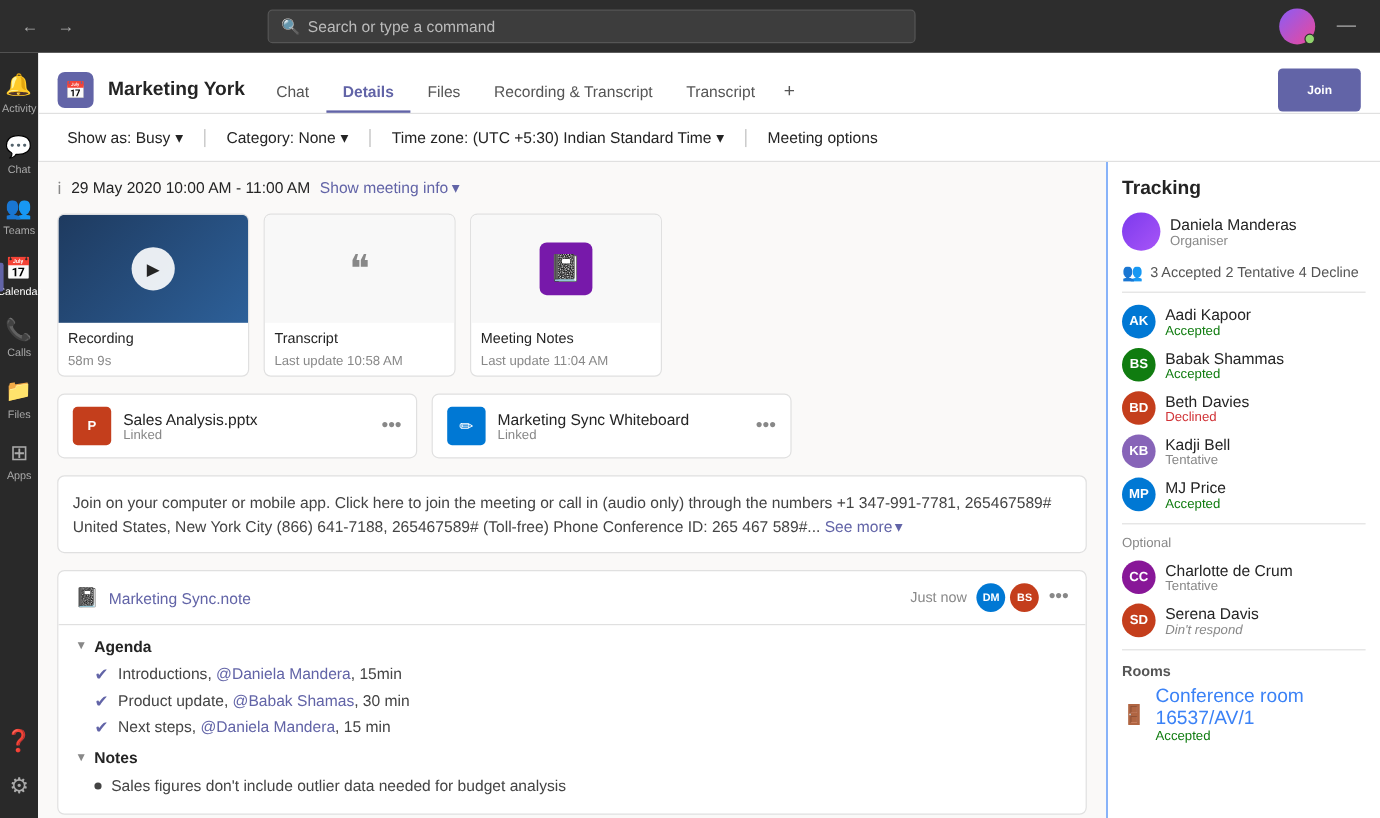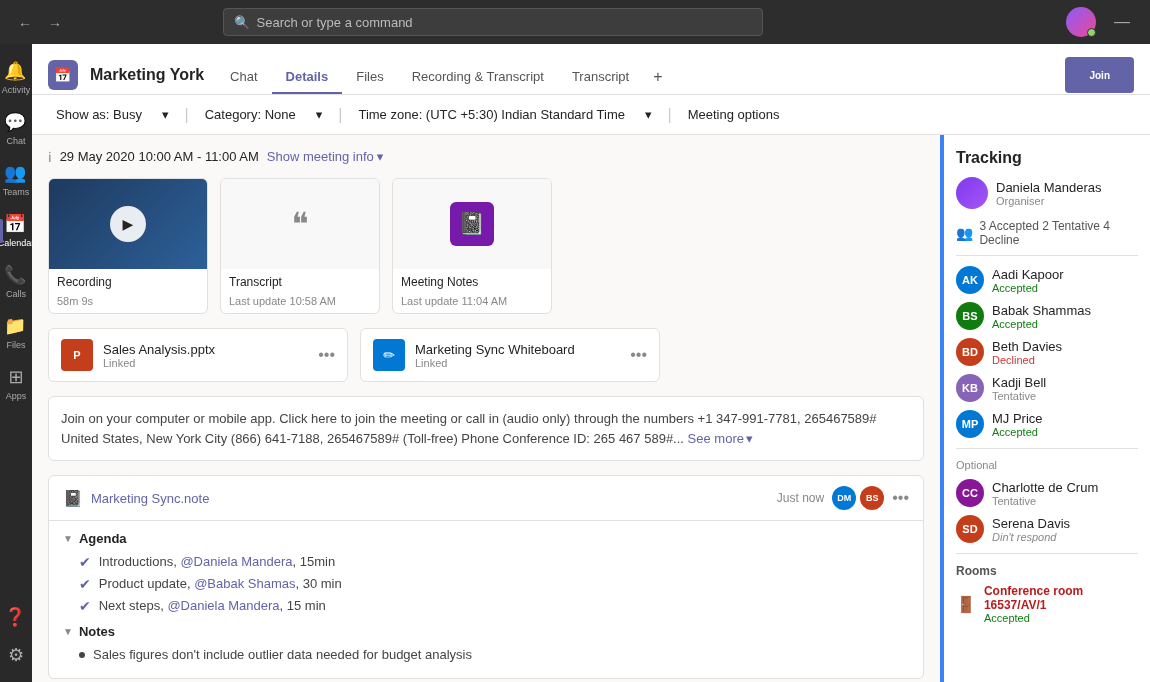--- a/index.html
+++ b/index.html
@@ -154,21 +154,21 @@
       align-items: center;
       gap: 8px;
       padding: 8px 16px;
       background: #fff;
       border-bottom: 1px solid #e0e0e0;
       flex-shrink: 0;
     }
     .option-select {
       display: flex;
       align-items: flex-start;
-      gap: 20px;
+      gap: 4px;
       padding: 4px 8px;
       border-radius: 4px;
       cursor: pointer;
       font-size: 13px;
       color: #242424;
     }
     .option-separator { color: #ccc; }
 
     
     .meeting-body {
@@ -360,23 +360,23 @@
       gap: 8px;
       margin-bottom: 6px;
       font-size: 13px;
       color: #444;
       padding-left: 16px;
     }
     .bullet { width: 6px; height: 6px; border-radius: 50%; background: #444; flex-shrink: 0; margin-top: 5px; }
 
     
     .tracking-panel {
-      width: 210px;
+      width: 228px;
       background: #fff;
-      border-left: 4px solid #3b82f6;
+      border-left: 1px solid #3b82f6;
       overflow-y: auto;
       padding: 14px 12px;
       flex-shrink: 0;
     }
     .tracking-title { font-size: 16px; font-weight: 600; color: #242424; margin-bottom: 10px; }
     .organizer-row { display: flex; align-items: center; gap: 8px; margin-bottom: 10px; }
     .organizer-avatar {
       width: 32px; height: 32px; border-radius: 50%;
       background: linear-gradient(135deg, #7c3aed, #a855f7);
       flex-shrink: 0;
@@ -405,21 +405,21 @@
     .person-status { font-size: 11px; }
     .status-accepted { color: #107c10; }
     .status-declined { color: #d13438; }
     .status-tentative { color: #888; }
     .status-noresponse { color: #888; font-style: italic; }
     .section-divider { margin: 10px 0; border: none; border-top: 1px solid #e0e0e0; }
     .optional-label { font-size: 11px; color: #888; margin-bottom: 8px; font-weight: 500; }
     .rooms-label { font-size: 12px; color: #555; font-weight: 600; margin: 10px 0 6px; }
     .room-row { display: flex; align-items: center; gap: 8px; }
     .room-icon { color: #888; font-size: 16px; }
-    .room-name { font-size: 12px; color: #b91c1c; font-weight: bold; }
+    .room-name { font-size: 16px; color: #3b82f6; }
     .room-status { font-size: 11px; color: #107c10; }
 
     
     .icon-activity::before { content: '🔔'; }
     .icon-chat::before { content: '💬'; }
     .icon-teams::before { content: '👥'; }
     .icon-calendar::before { content: '📅'; }
     .icon-calls::before { content: '📞'; }
     .icon-files::before { content: '📁'; }
     .icon-apps::before { content: '⊞'; }

